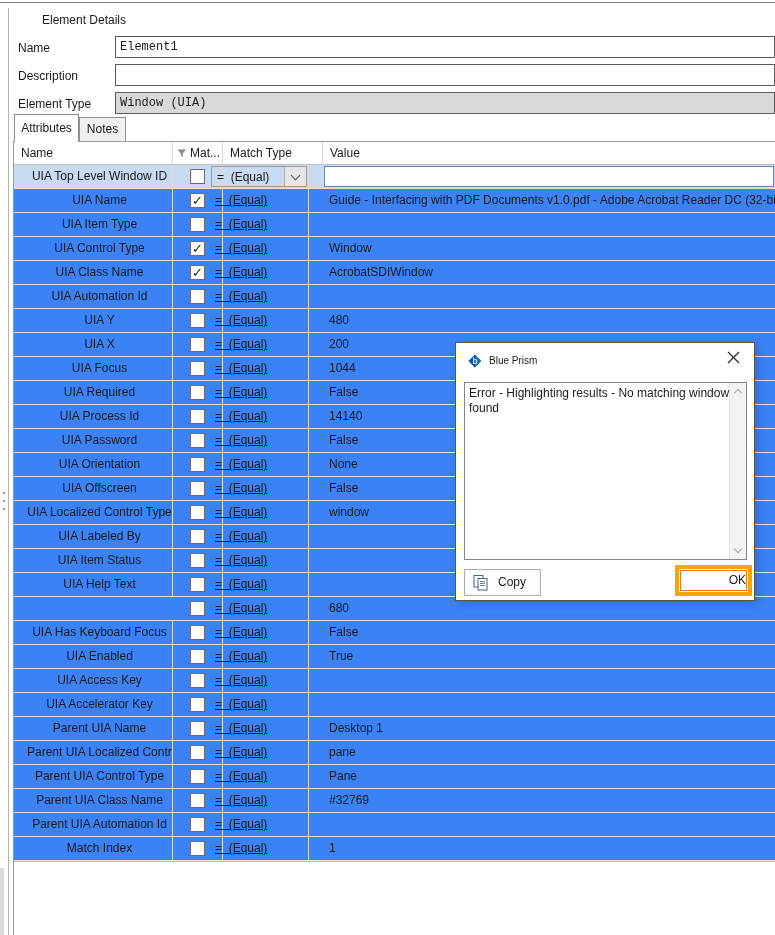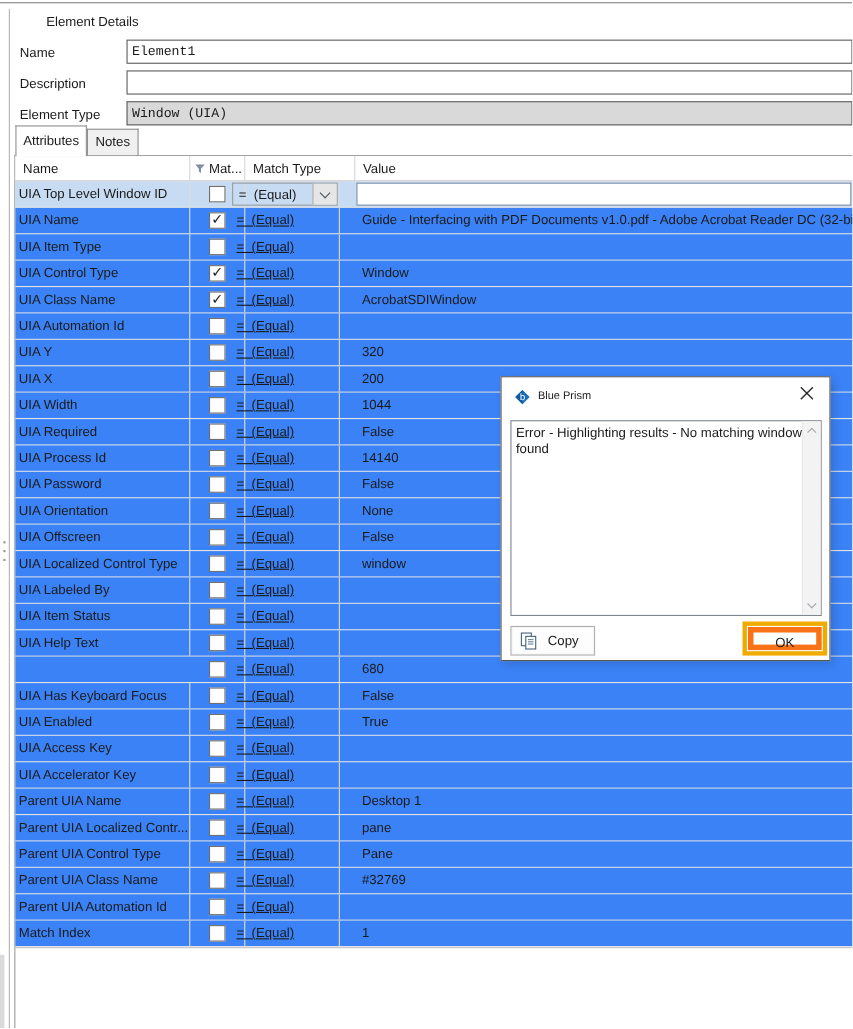--- a/index.html
+++ b/index.html
@@ -35,21 +35,21 @@
   .hc-name { left:0; width:159px; }
   .hc-check { left:159px; width:50px; padding-left:4px; }
   .hc-match { left:209px; width:100px; }
   .hc-value { left:309px; width:453px; border-right:none; }
   .funnel { display:inline-block; vertical-align:-1px; margin-right:3px; }
 
   .rows-host { position:absolute; left:0; top:23px; width:762px; }
   .grid-row { position:relative; width:762px; height:24px; border-bottom:1px solid #e4e4e4; background:#3b82f6; }
   .grid-row.selected { background:#c7dcf3; }
   .cell { position:absolute; top:0; height:23px; line-height:23px; overflow:hidden; white-space:pre; }
-  .c-name  { left:0; width:159px; padding-left:3px; border-right:1px solid #dcdcdc; }
+  .c-name  { left:0; width:159px; padding-left:13px; border-right:1px solid #dcdcdc;text-align:center; }
   .c-check { left:159px; width:50px; border-right:1px solid #dcdcdc; }
   .c-match { left:195px; width:100px; padding-left:6px; border-right:1px solid #dcdcdc;text-decoration:underline; }
   .c-value { left:309px; width:453px; padding-left:6px; border-right:none; }
 
   .checkbox { position:absolute; left:17px; top:4px; width:15px; height:15px; border:1px solid #6e6e6e; background:#fff; }
   .tick { position:absolute; left:1px; top:-5px; font-family:"DejaVu Sans",sans-serif; font-size:13px; color:#222; }
 
   .combo { position:absolute; left:2px; top:1px; width:96px; height:21px; border:1px solid #9a9a9a; }
   .combo-text { position:absolute; left:5px; top:0; line-height:20px; white-space:pre; }
   .combo-btn { position:absolute; right:0; top:0; width:22px; height:19px; background:#e6e6e6; border-left:1px solid #ababab; }
@@ -64,21 +64,21 @@
   .msgbox { position:absolute; left:8px; top:39px; width:283px; height:178px; border:1px solid #7f868d; background:#fff; }
   .msg-line { position:absolute; left:4px; white-space:nowrap; line-height:15px; }
   .msg-scroll { position:absolute; right:0; top:0; width:17px; height:176px; background:#f3f3f3; border-left:1px solid #e7e7e7; }
   .schev { position:absolute; left:5px; width:6px; height:6px; border-right:1.3px solid #a2a8ae; border-bottom:1.3px solid #a2a8ae; }
   .schev-up { top:7px; transform:rotate(-135deg); }
   .schev-down { bottom:7px; transform:rotate(45deg); }
   .copy-btn { position:absolute; left:8px; top:226px; width:77px; height:27px; border:1px solid #b0b0b0; background:#fdfdfd; box-shadow:inset 0 0 0 1px #f4f4f4; }
   .copy-icon { position:absolute; left:7px; top:4px; }
   .copy-label { position:absolute; left:33px; top:5px; }
   .ok-frame { position:absolute; left:219px; top:222px; width:77px; height:31px; border:4px solid #f0ab00; background:#fff; }
-  .ok-btn { position:absolute; left:1px; top:1px; right:1px; bottom:1px; border:5px solid #f97316; background:#fff; text-align:center; line-height:19px; }
+  .ok-btn { position:absolute; left:1px; top:1px; right:1px; bottom:1px; border:1px solid #f97316; background:#fff; text-align:right; line-height:19px; }
 </style>
 </head>
 <body>
 
 <div class="screen">
 
   <div class="abs top-hairline"></div>
   <div class="abs splitter-line"></div>
   <div class="abs grip-dot" style="top:492px"></div>
   <div class="abs grip-dot" style="top:500px"></div>
@@ -142,30 +142,30 @@
         <div class="grid-row">
           <div class="cell c-name">UIA Automation Id</div>
           <div class="cell c-check"><span class="checkbox"></span></div>
           <div class="cell c-match">=  (Equal)</div>
           <div class="cell c-value"></div>
         </div>
         <div class="grid-row">
           <div class="cell c-name">UIA Y</div>
           <div class="cell c-check"><span class="checkbox"></span></div>
           <div class="cell c-match">=  (Equal)</div>
-          <div class="cell c-value">320</div>
+          <div class="cell c-value">480</div>
         </div>
         <div class="grid-row">
           <div class="cell c-name">UIA X</div>
           <div class="cell c-check"><span class="checkbox"></span></div>
           <div class="cell c-match">=  (Equal)</div>
           <div class="cell c-value">200</div>
         </div>
         <div class="grid-row">
-          <div class="cell c-name">UIA Width</div>
+          <div class="cell c-name">UIA Focus</div>
           <div class="cell c-check"><span class="checkbox"></span></div>
           <div class="cell c-match">=  (Equal)</div>
           <div class="cell c-value">1044</div>
         </div>
         <div class="grid-row">
           <div class="cell c-name">UIA Required</div>
           <div class="cell c-check"><span class="checkbox"></span></div>
           <div class="cell c-match">=  (Equal)</div>
           <div class="cell c-value">False</div>
         </div>

